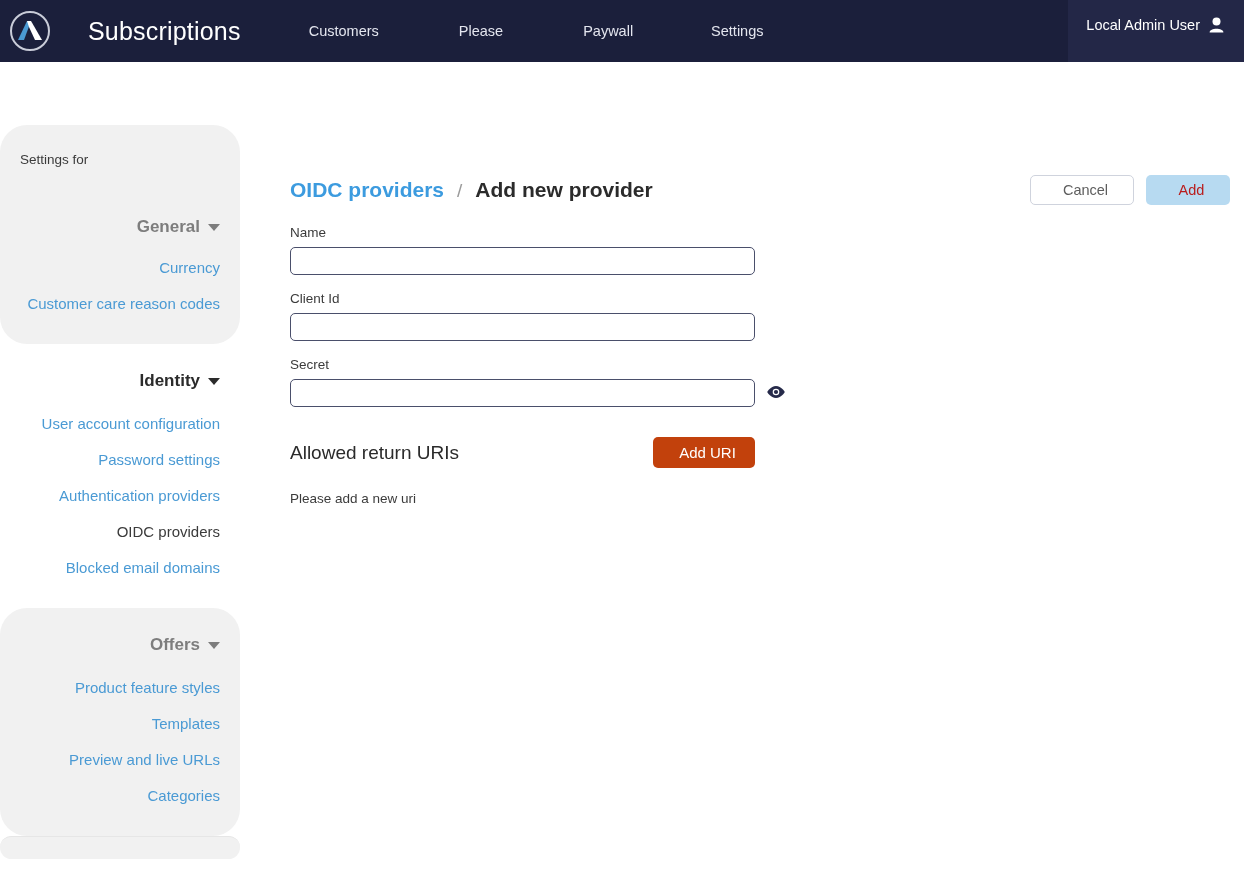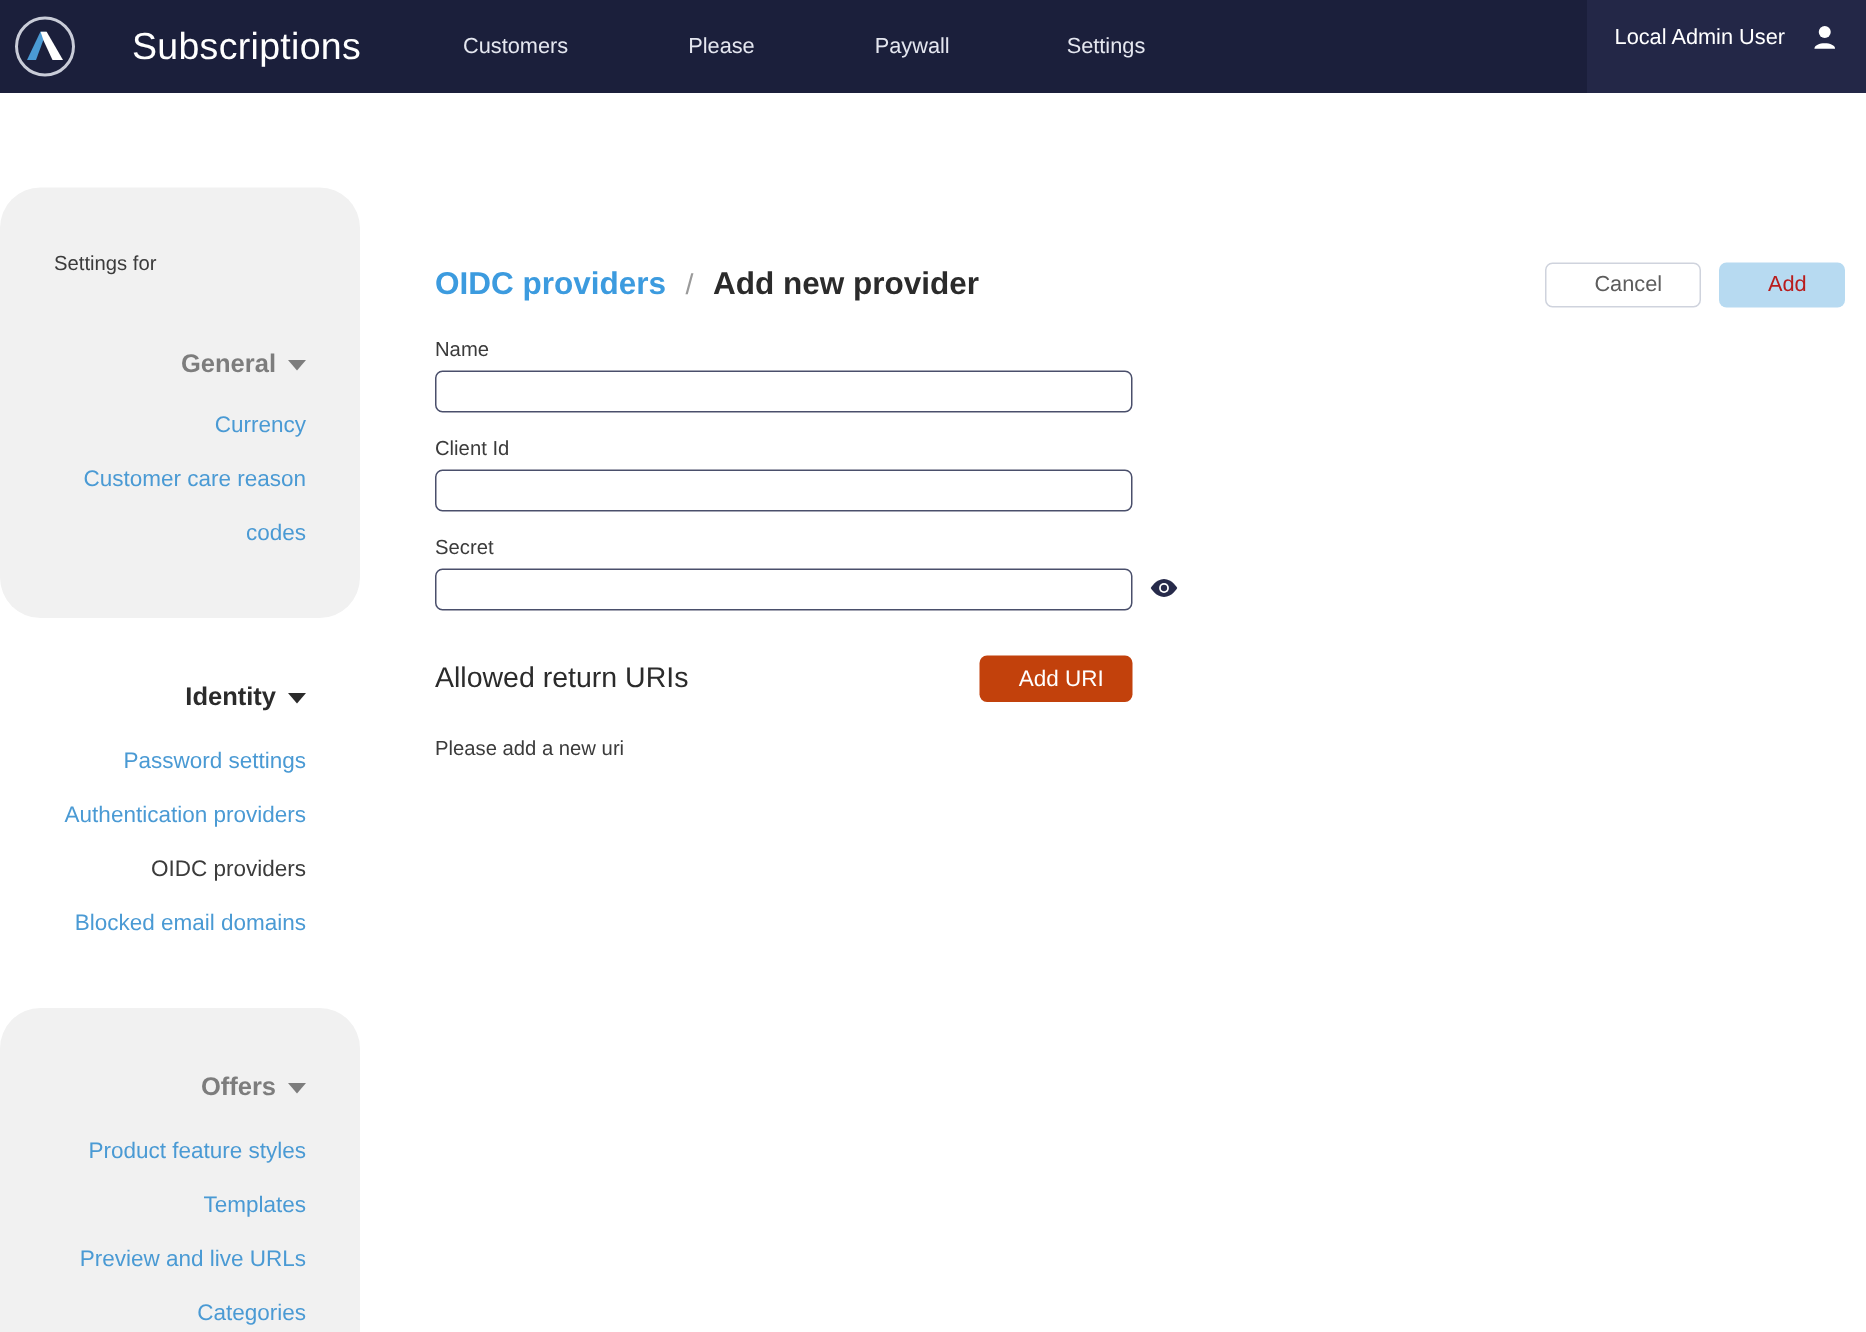--- a/index.html
+++ b/index.html
@@ -85,21 +85,21 @@
     align-items: center;
     justify-content: center;
     width: 109px;
     height: 62px;
     cursor: pointer;
     flex: 0 0 auto;
   }
   .nav-user {
     display: flex;
     align-items: center;
-    gap: 19px;
+    gap: 9px;
     color: #ffffff;
     font-size: 14.5px;
     padding: 0 20px 12px 18px;
     height: 62px;
     cursor: pointer;
     border-left: 2px solid #1b1f3b;
     background: #232747;
     flex: 0 0 auto;
   }
   .nav-user .user-glyph { display: flex; align-items: center; }
@@ -107,21 +107,21 @@
   
   .sidebar {
     position: absolute;
     left: 0;
     top: 125px;
     width: 240px;
     height: 763px;
     background: #ffffff;
   }
   .side-section {
-    padding: 16px;
+    padding: 0;
     border-radius: 27px;
   }
   .side-section.shaded { background: #f1f1f1; }
   .side-section.plain { background: #ffffff; }
 
   .settings-for-label {
     font-size: 13.5px;
     color: #3b3b3b;
     padding: 27px 0 8px 20px;
   }
@@ -365,20 +365,21 @@
     <div style="height:22px"></div>
   </div>
 
   <div class="side-section plain">
     <div style="height:22px"></div>
     <div class="side-group-title active">
       <span>Identity</span>
       <span class="caret-grp"></span>
     </div>
     <div style="height:10px"></div>
+    <a class="side-link">User account configuration</a>
     <a class="side-link">Password settings</a>
     <a class="side-link">Authentication providers</a>
     <a class="side-link current">OIDC providers</a>
     <a class="side-link">Blocked email domains</a>
     <div style="height:22px"></div>
   </div>
 
   <div class="side-section shaded">
     <div style="height:22px"></div>
     <div class="side-group-title">

